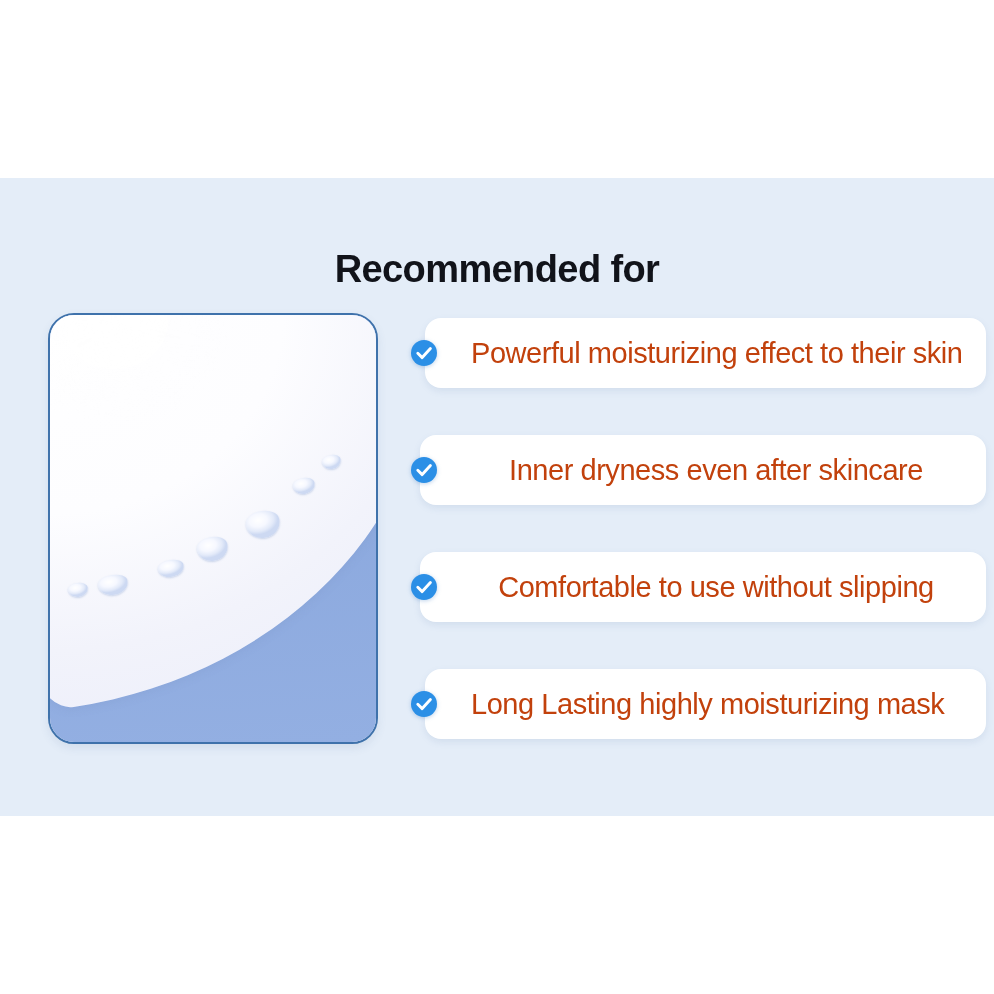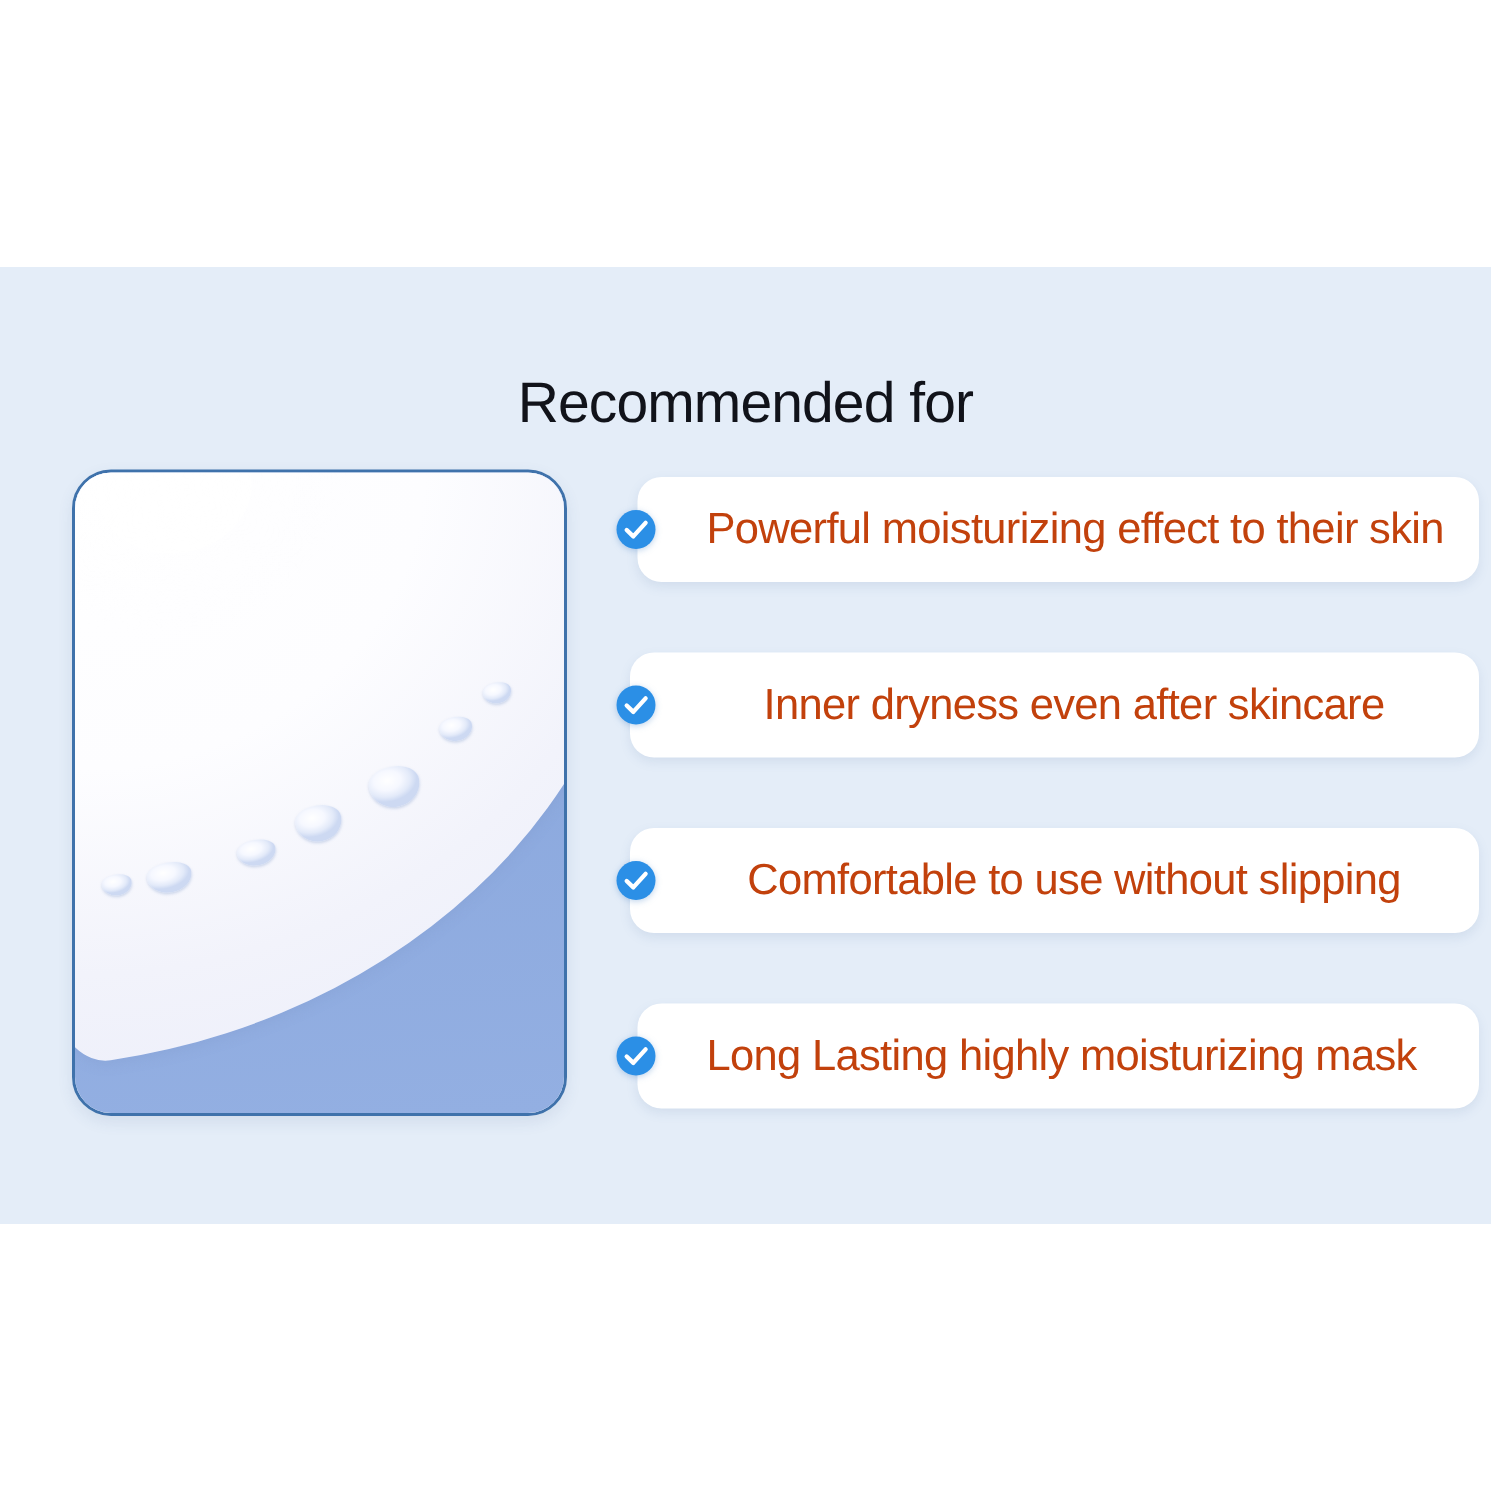--- a/index.html
+++ b/index.html
@@ -34,21 +34,21 @@
 
   
   .heading {
     position: absolute;
     left: 0;
     top: 46px;
     width: 994px;
     text-align: center;
     font-family: "Liberation Sans", sans-serif;
     font-size: 38px;
-    font-weight: normal;
+    font-weight: bold;
     letter-spacing: -0.6px;
     color: #11131a;
     line-height: 1.1;
   }
 
   
   .product-card {
     position: absolute;
     left: 48px;
     top: 135px;

